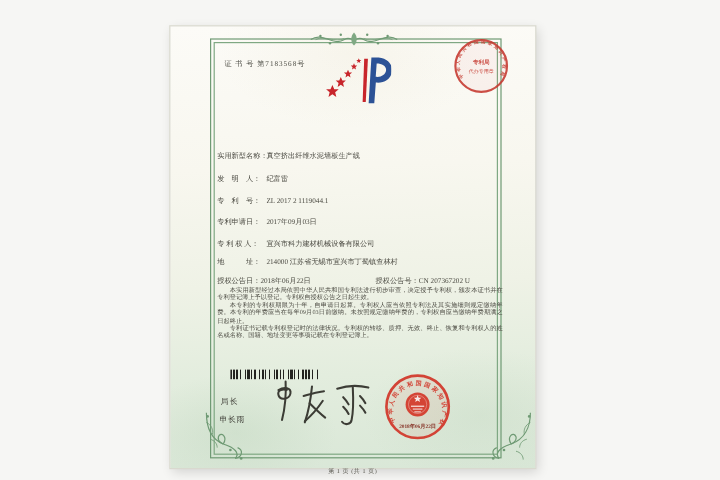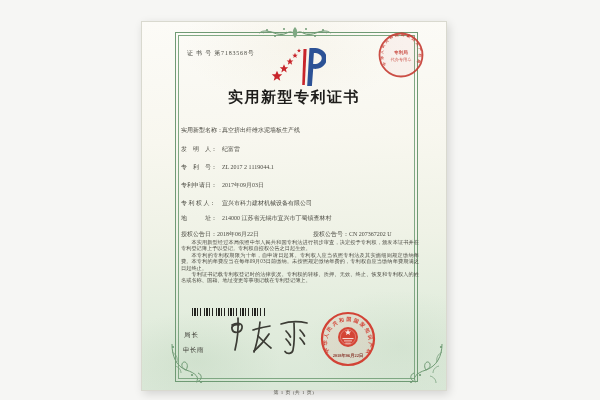--- a/index.html
+++ b/index.html
@@ -120,21 +120,20 @@
     <defs>
         <path id="cArc" d="M9.5,33.5 A18,18 0 1 1 38.5,33.5"></path>
       </defs>
     <text font-size="3.7" fill="#c5372e" letter-spacing="1.9" font-weight="bold">
       <textPath href="#cArc">中华人民共和国国家知识产权局</textPath>
     </text>
     <text x="24" y="22.5" text-anchor="middle" font-size="4.6" fill="#c5372e" font-weight="bold">专利局</text>
     <text x="24" y="29.5" text-anchor="middle" font-size="4.2" fill="#c5372e">代办专用章</text>
   </svg>
 
-  <div class="title">实用新型专利证书</div>
 
   <div class="fieldrow" style="top:104px">
     <span class="flabel">实用新型名称：</span><span class="fvalue">真空挤出纤维水泥墙板生产线</span>
   </div>
   <div class="fieldrow" style="top:123px">
     <span class="flabel">发　明　人：</span><span class="fvalue">纪富雷</span>
   </div>
   <div class="fieldrow" style="top:141px">
     <span class="flabel">专　利　号：</span><span class="fvalue">ZL 2017 2 1119044.1</span>
   </div>

